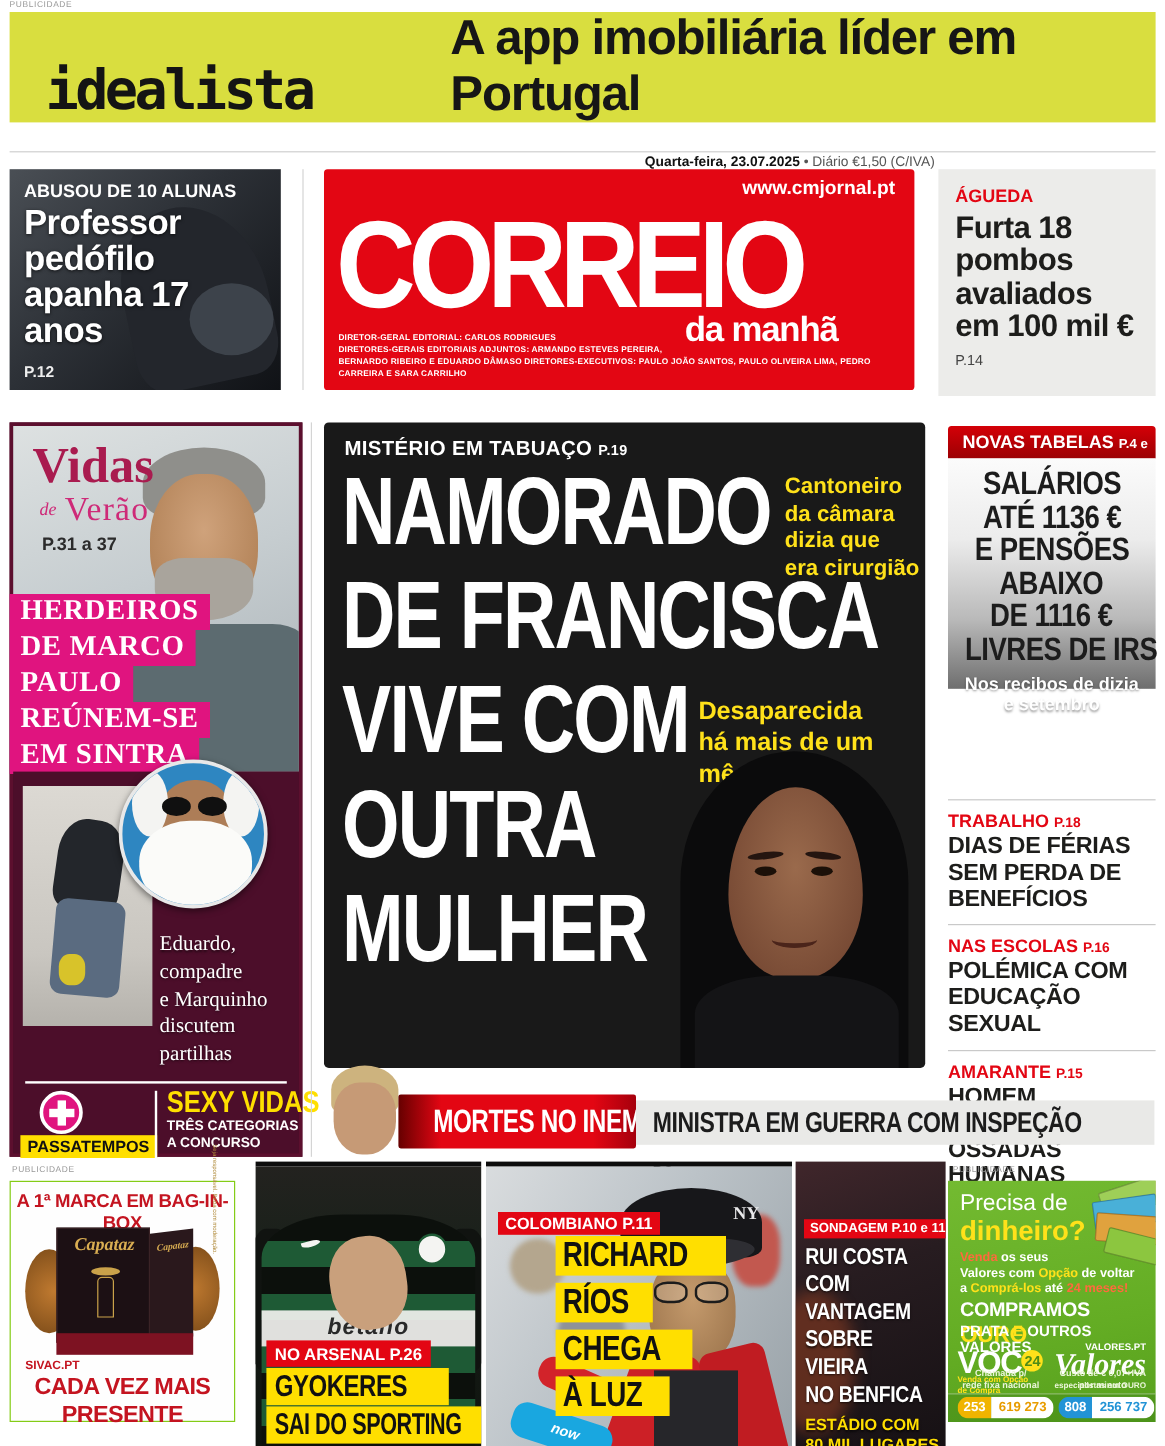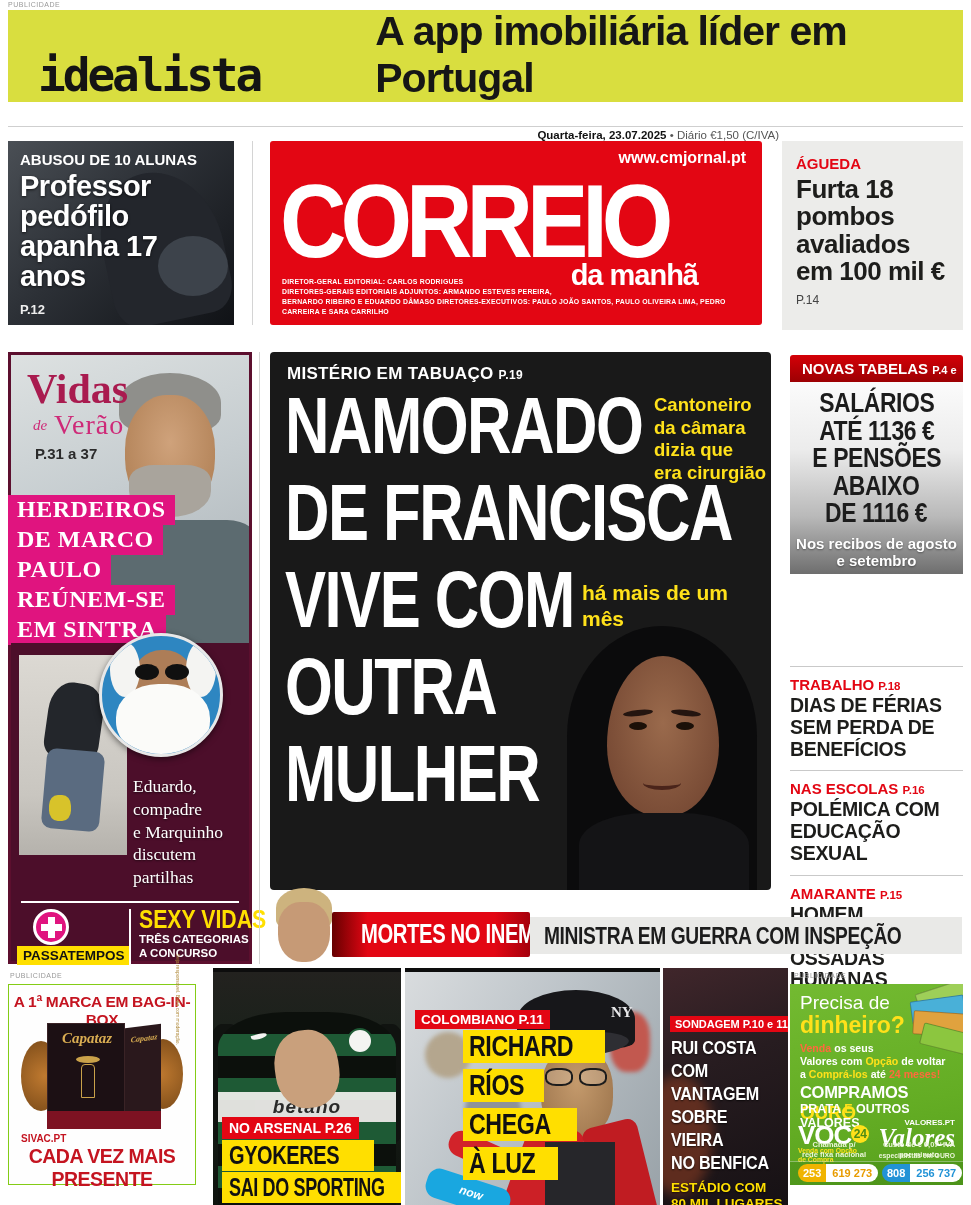--- a/index.html
+++ b/index.html
@@ -329,20 +329,21 @@
       <div><span class="bigline cx s77">OUTRA</span></div>
       <div><span class="bigline cx s77">MULHER</span></div>
     </div>
     <div class="note-top">
       <div>Cantoneiro</div>
       <div>da câmara</div>
       <div>dizia que</div>
       <div>era cirurgião</div>
     </div>
     <div class="note-bot">
+      <div>Desaparecida</div>
       <div>há mais de um mês</div>
     </div>
     <div class="woman">
       <div class="wo-hair"></div>
       <div class="wo-face"></div>
       <div class="wo-brow1"></div>
       <div class="wo-brow2"></div>
       <div class="wo-eye1"></div>
       <div class="wo-eye2"></div>
       <div class="wo-smile"></div>
@@ -353,22 +354,23 @@
   <div class="abs rc-bar">
     <span>NOVAS TABELAS</span>
     <span class="pg">P.4 e 5</span>
   </div>
   <div class="abs rc-grad">
     <div class="rc-line"><span class="cxc s85">SALÁRIOS</span></div>
     <div class="rc-line"><span class="cxc s85">ATÉ 1136 €</span></div>
     <div class="rc-line"><span class="cxc s85">E PENSÕES</span></div>
     <div class="rc-line"><span class="cxc s85">ABAIXO</span></div>
     <div class="rc-line"><span class="cxc s85">DE 1116 €</span></div>
+    <div class="rc-line"><span class="cxc s85">LIVRES DE IRS</span></div>
     <div class="rc-note">
-      <div>Nos recibos de agosto</div>
+      <div>Nos recibos de dizia</div>
       <div>e setembro</div>
     </div>
   </div>
 
   <div class="abs rc-stories">
     <div class="rc-story">
       <div class="rc-k"><span>TRABALHO</span> <span class="pg">P.18</span></div>
       <div class="rc-h">DIAS DE FÉRIAS SEM PERDA DE BENEFÍCIOS</div>
     </div>
     <div class="rc-story">

